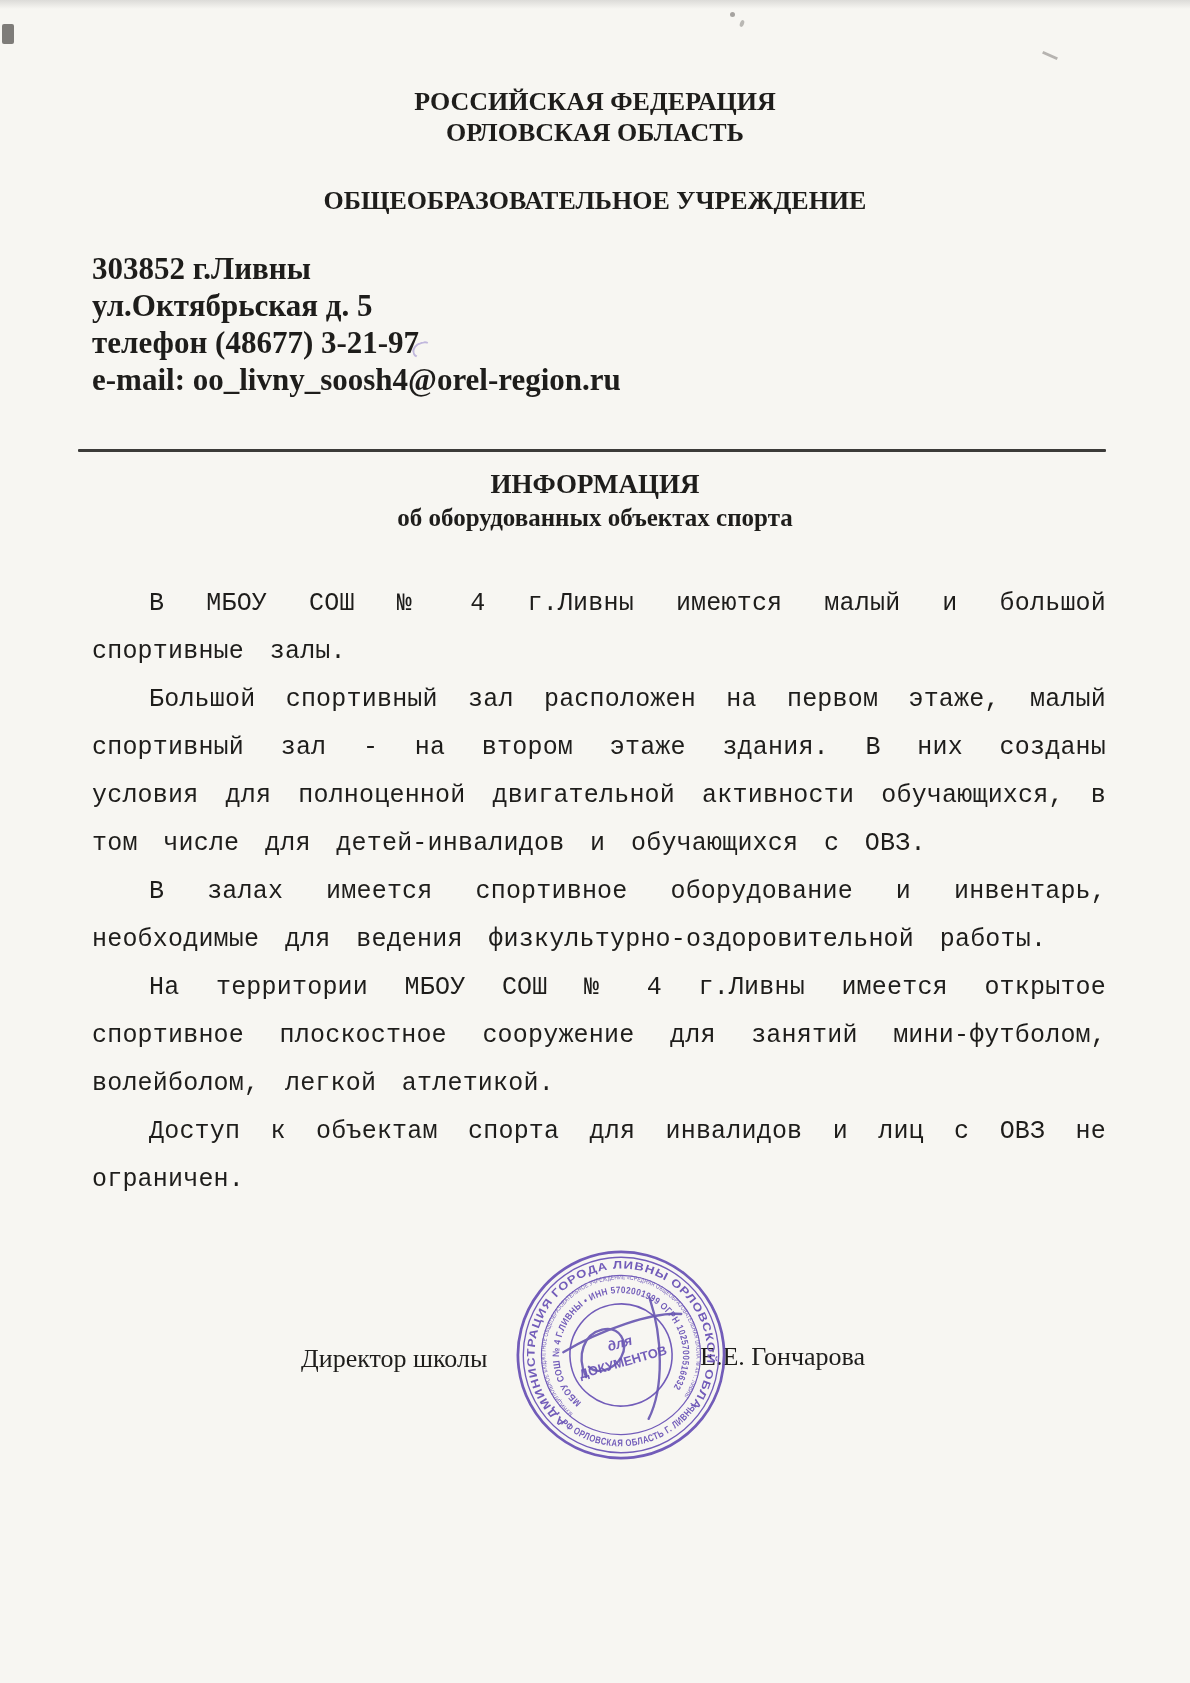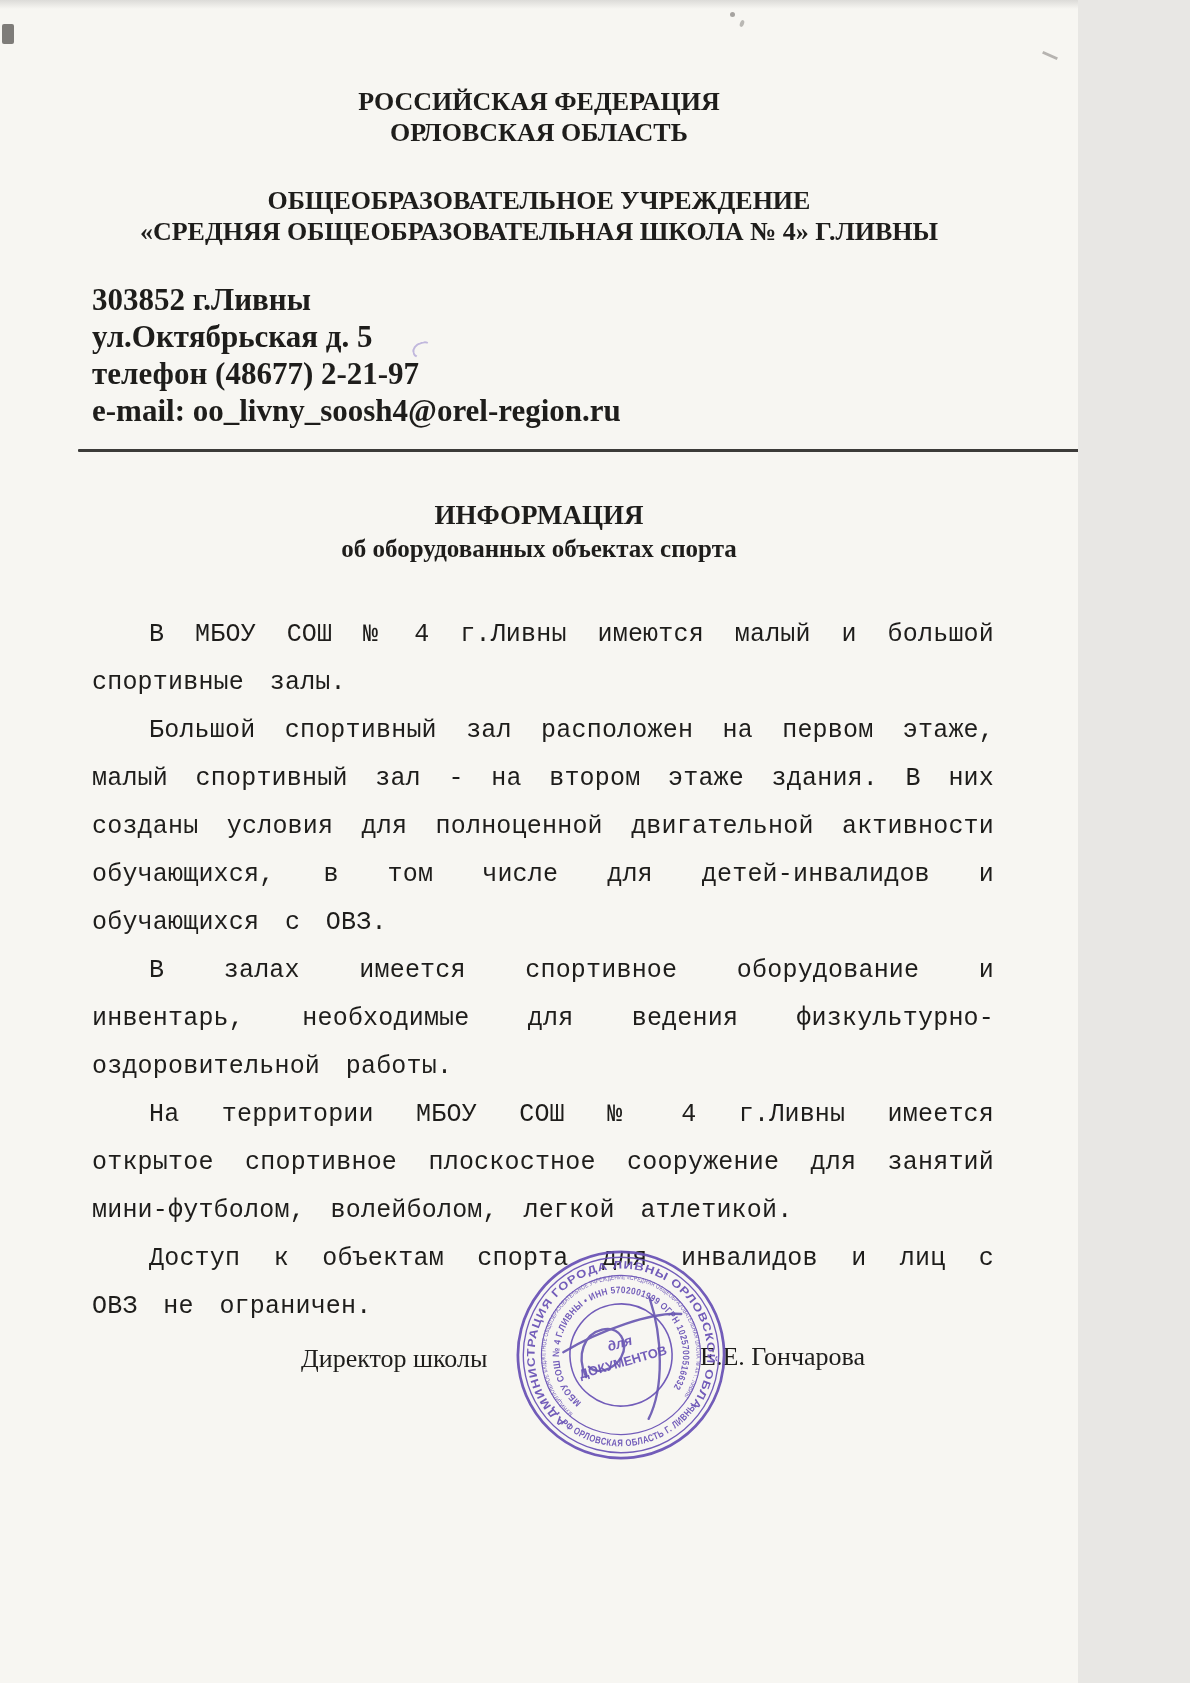--- a/index.html
+++ b/index.html
@@ -1,18 +1,18 @@
 <!DOCTYPE html>
 <html><head>
 <meta charset="utf-8">
 <style>
   html,body{margin:0;padding:0;background:#e8e7e4;}
   .page{
     position:relative;
-    width:1078px;height:1683px;
+    width:1190px;height:1683px;
     background:#f7f6f2;
     font-family:"Liberation Serif","DejaVu Serif",serif;
     color:#1e1d1b;
     overflow:hidden;
   }
   .center{text-align:center;}
   .hdr{font-weight:bold;font-size:26px;line-height:31px;}
   .hdr-top{padding-top:86px;}
   .hdr-org{margin-top:37px;}
   .contacts{margin:34px 0 0 92px;font-weight:bold;font-size:31px;line-height:37px;}
@@ -46,27 +46,26 @@
   <div class="artifact speck-b2"></div>
   <div class="artifact speck-c"></div>
   <div class="artifact squiggle"></div>
 
   <div class="hdr hdr-top center">
     <div>РОССИЙСКАЯ ФЕДЕРАЦИЯ</div>
     <div>ОРЛОВСКАЯ ОБЛАСТЬ</div>
   </div>
   <div class="hdr hdr-org center">
     <div>ОБЩЕОБРАЗОВАТЕЛЬНОЕ УЧРЕЖДЕНИЕ</div>
-    <div>«СРЕДНЯЯ ОБЩЕОБРАЗОВАТЕЛЬНАЯ ШКОЛА № 4» Г.ЛИВНЫ</div>
   </div>
 
   <div class="contacts">
     <div>303852 г.Ливны</div>
     <div>ул.Октябрьская д. 5</div>
-    <div>телефон (48677) 2-21-97</div>
+    <div>телефон (48677) 3-21-97</div>
     <div>e-mail: oo_livny_soosh4@orel-region.ru</div>
   </div>
   <div class="rule"></div>
 
 
   <div class="title center">ИНФОРМАЦИЯ</div>
   <div class="subtitle center">об оборудованных объектах спорта</div>
 
   <div class="body-text">
     <p>В МБОУ СОШ № 4 г.Ливны имеются малый и большой спортивные залы.</p>

